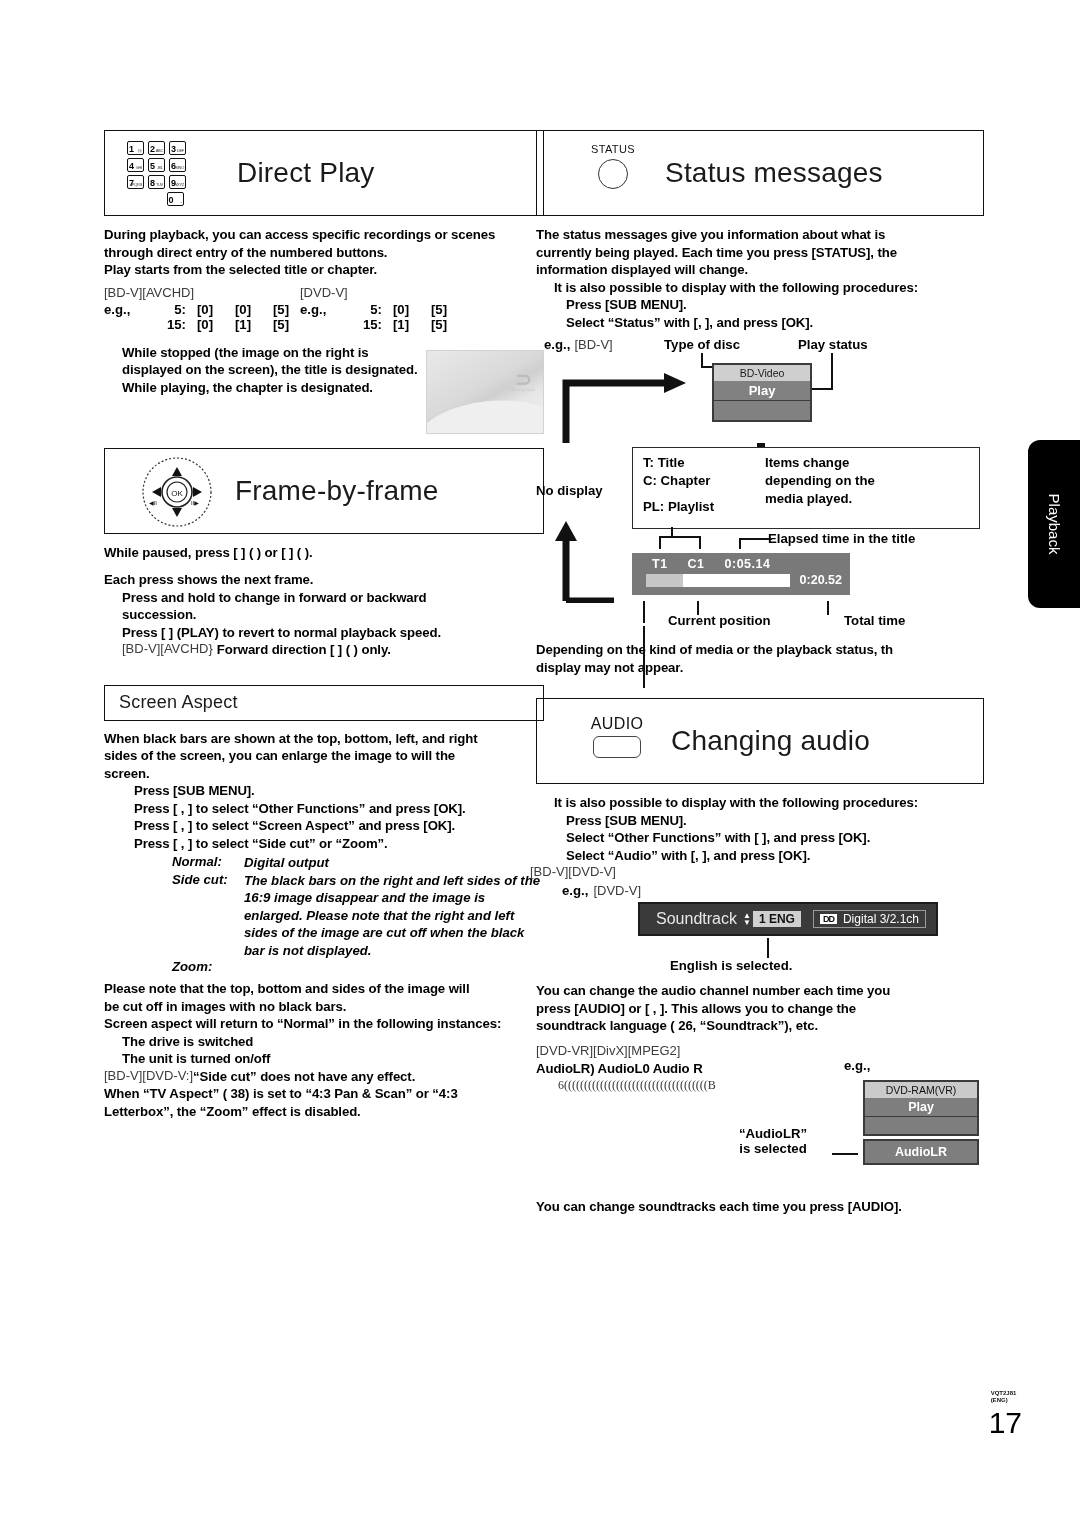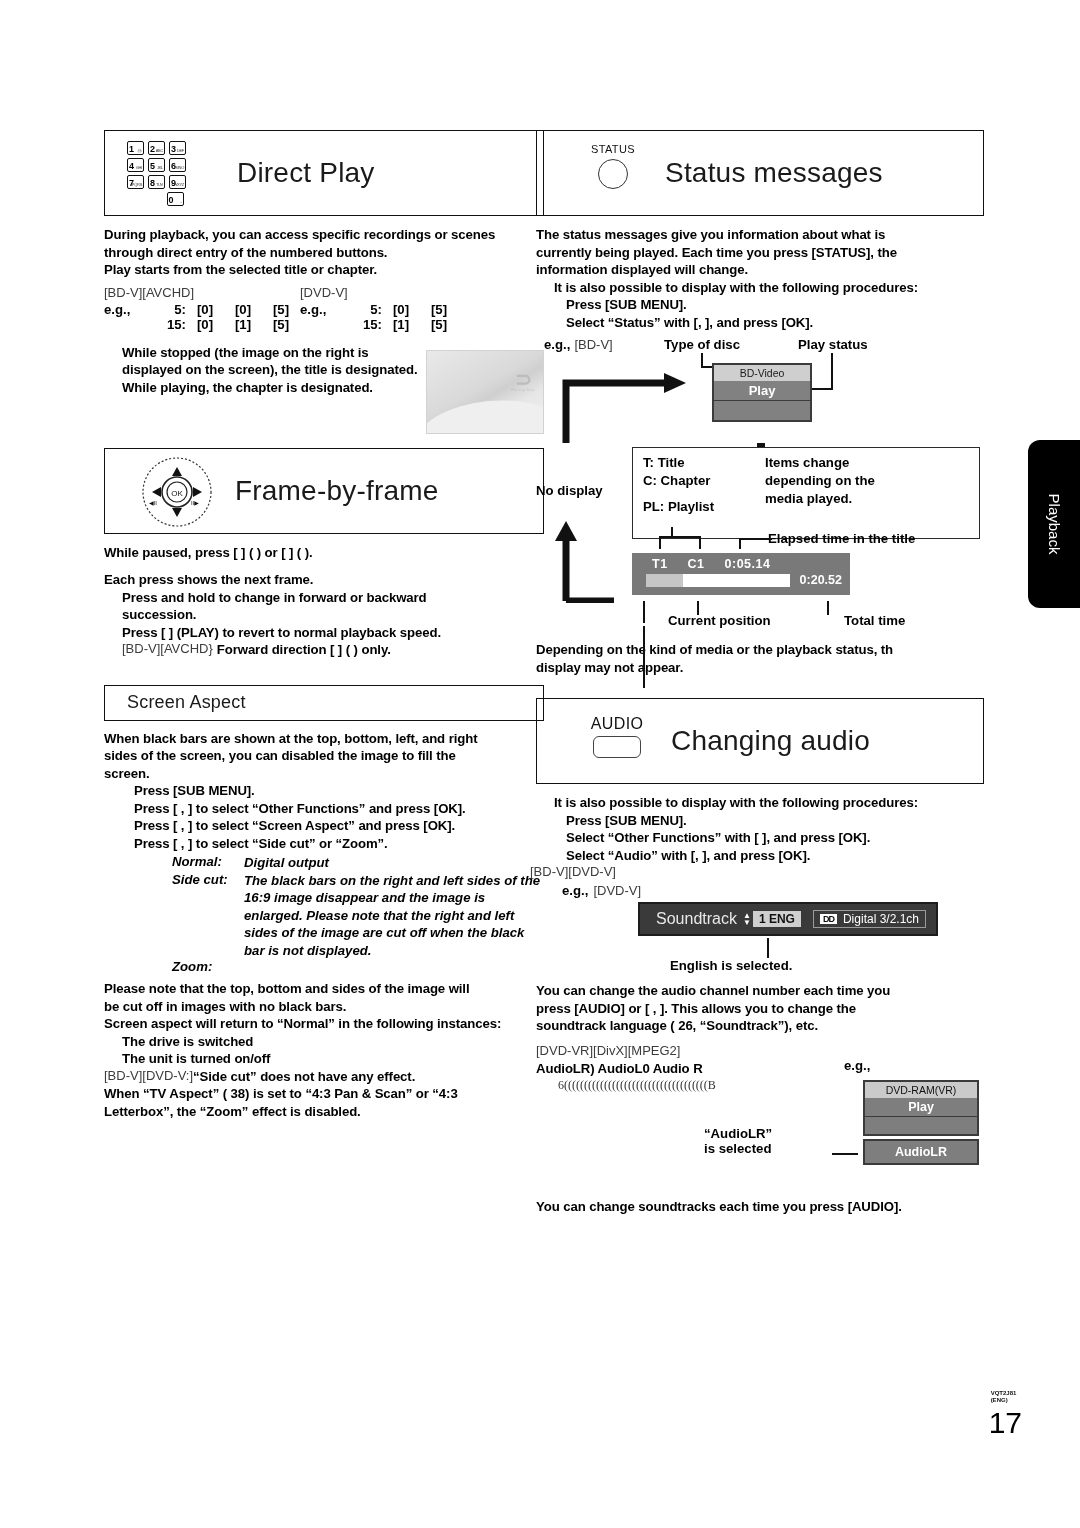--- a/index.html
+++ b/index.html
@@ -35,21 +35,21 @@
   }
   .sec-box .sec-title.left-pad { margin-left:132px; }
   .sec-box .sec-title.pad-audio { margin-left:134px; }
   .sec-box .sec-title.pad-status { margin-left:128px; }
   .sec-box .sec-title.pad-frame { margin-left:130px; }
 
   .sec-box.simple {
     height:36px;
     align-items:center;
   }
-  .sec-box.simple .sec-title { margin-left:22px; font-size:18px; }
+  .sec-box.simple .sec-title { margin-left:14px; font-size:18px; }
 
   
   .keypad { position:absolute; left:22px; top:10px; width:96px; }
   .keypad .krow { display:flex; gap:4px; justify-content:flex-start; margin-bottom:3px;}
   .keypad .krow.last { justify-content:center; }
   .key {
     width:17px; height:14px;
     border:1.2px solid #111;
     border-radius:2px;
     display:flex; align-items:flex-end; justify-content:flex-start;
@@ -362,21 +362,21 @@
     <div class="ind1" style="display:flex; gap:4px;">
       <span class="tag">[BD-V][AVCHD}</span>
       <span class="bt">Forward direction [ ] (        ) only.</span>
     </div>
 
     <div class="sec-box simple" style="margin-top:26px;">
       <div class="sec-title">Screen Aspect</div>
     </div>
 
     <div class="bt" style="margin-top:9px;">When black bars are shown at the top, bottom, left, and right</div>
-    <div class="bt">sides of the screen, you can disabled the image to fill the</div>
+    <div class="bt">sides of the screen, you can enlarge the image to will the</div>
     <div class="bt">screen.</div>
     <div class="bt ind2">Press [SUB MENU].</div>
     <div class="bt ind2">Press [   ,     ] to select “Other Functions” and press [OK].</div>
     <div class="bt ind2">Press [   ,     ] to select “Screen Aspect” and press [OK].</div>
     <div class="bt ind2">Press [   ,     ] to select “Side cut” or “Zoom”.</div>
 
     <div class="deflist">
       <div class="defrow">
         <div class="term">Normal:</div>
         <div class="desc">Digital output</div>
@@ -445,21 +445,21 @@
         <div class="r3"></div>
       </div>
 
       <svg class="arrowsvg" style="left:200px; top:108px;" width="60" height="50">
         <rect x="21" y="0" width="8" height="30" fill="#111"></rect>
         <polygon points="14,28 36,28 25,46" fill="#111"></polygon>
       </svg>
 
       <div class="lbl-b" style="position:absolute; left:0px; top:148px;">No display</div>
 
-      <div class="itembox" style="left:96px; top:112px; width:348px; height:92px;">
+      <div class="itembox" style="left:96px; top:112px; width:348px; height:82px;">
         <div class="rowflex">
           <div class="lcol">
             <div>T: Title</div>
             <div>C: Chapter</div>
             <div style="height:8px;"></div>
             <div>PL: Playlist</div>
           </div>
           <div class="rcol">
             <div>Items change</div>
             <div>depending on the</div>
@@ -563,21 +563,21 @@
 
       <div style="position:absolute; left:327px; top:22px;">
         <div class="osd2">
           <div class="r1">DVD-RAM(VR)</div>
           <div class="r2">Play</div>
           <div class="r3"></div>
         </div>
         <div class="osd2b">AudioLR</div>
       </div>
 
-      <div style="position:absolute; left:168px; top:68px; text-align:left; width:110px;">
+      <div style="position:absolute; left:182px; top:68px; text-align:center; width:110px;">
         <div class="lbl-b">“AudioLR”</div>
         <div class="lbl-b">is selected</div>
       </div>
       <svg style="position:absolute; left:296px; top:90px;" width="30" height="14">
         <line x1="0" y1="6" x2="26" y2="6" stroke="#111" stroke-width="2"></line>
       </svg>
     </div>
 
     <div class="bt" style="margin-top:20px;">You can change soundtracks each time you press [AUDIO].</div>
   </div>

